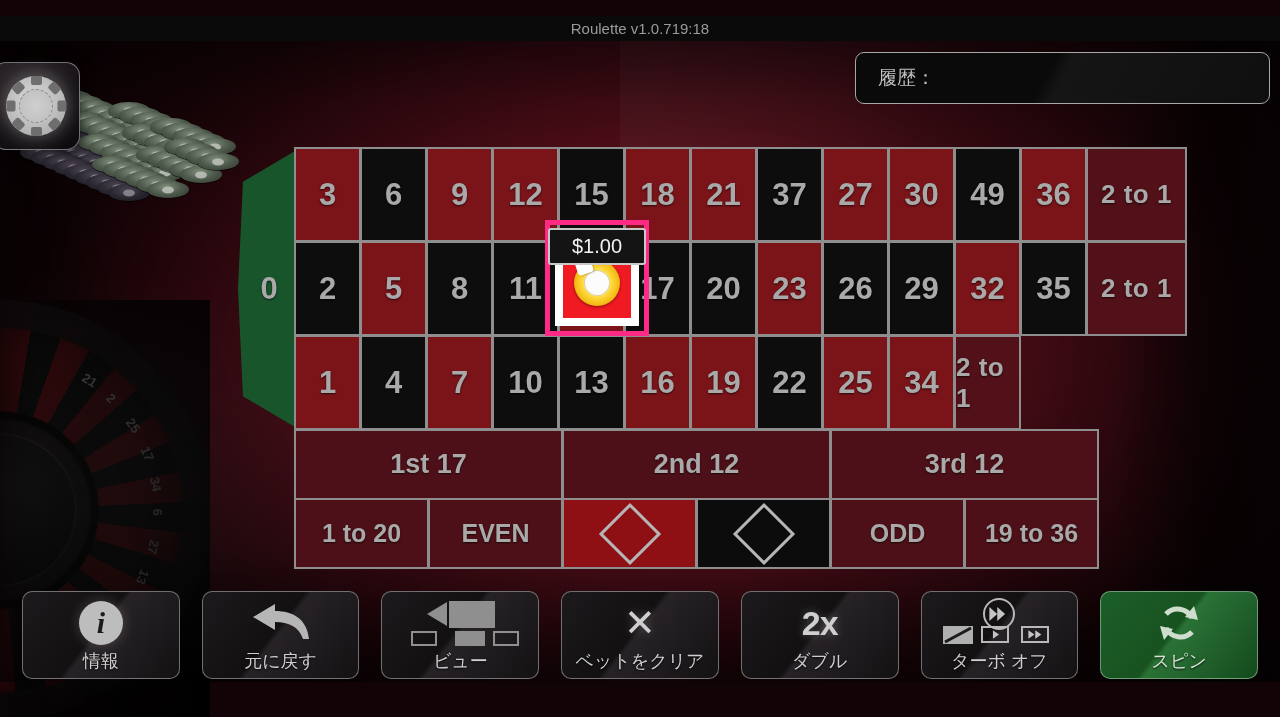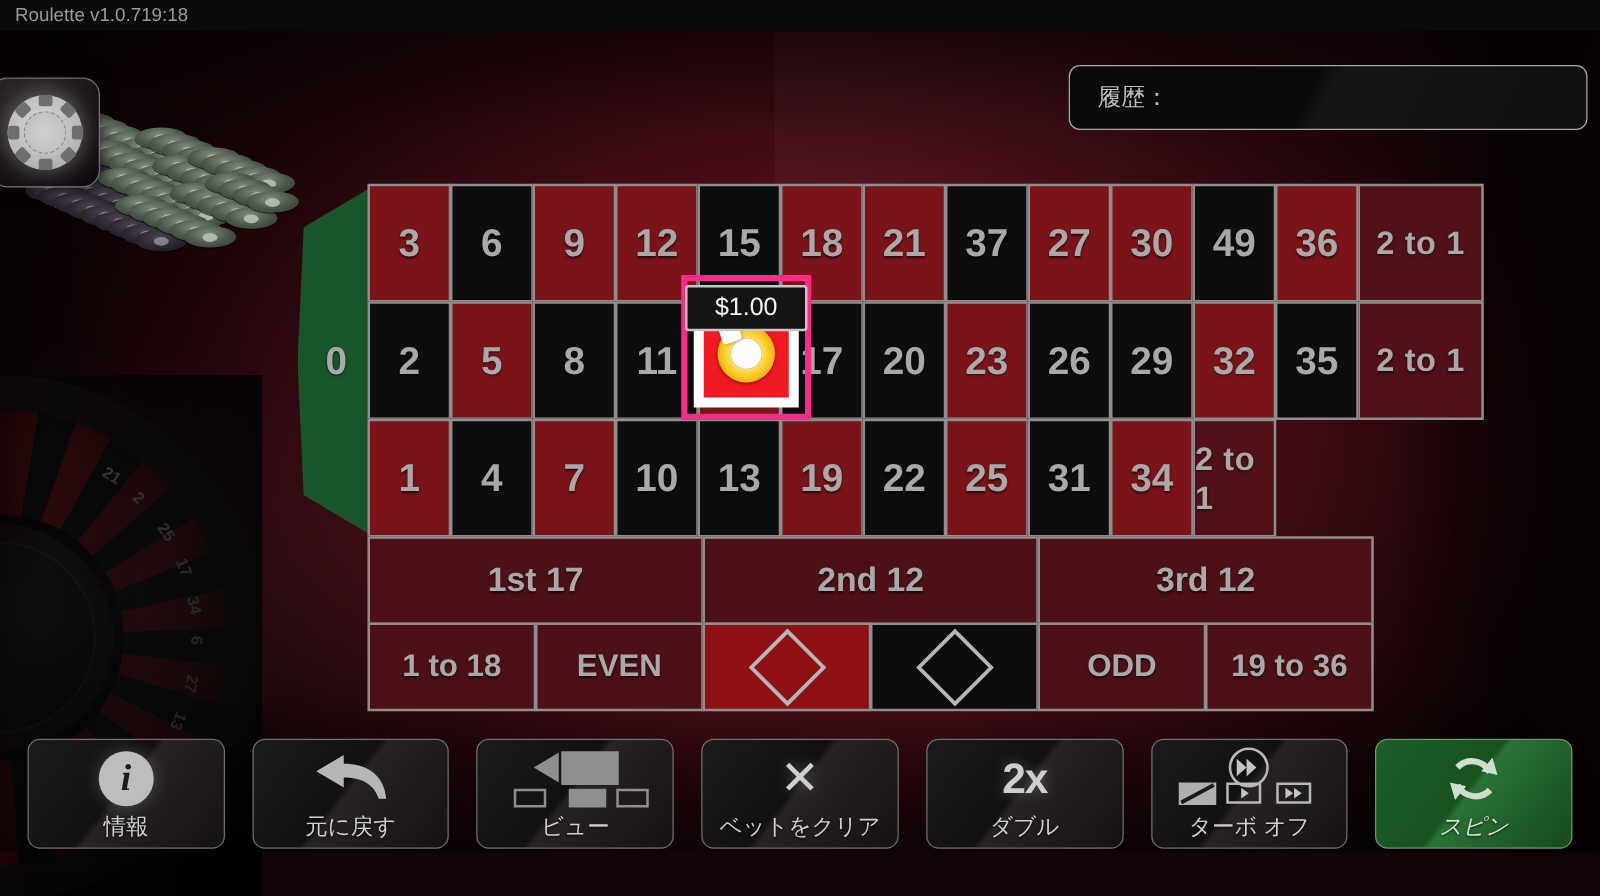--- a/index.html
+++ b/index.html
@@ -240,23 +240,23 @@
   }
   .bet-tooltip {
     position: absolute; left: 548px; top: 228px; width: 98px; height: 37px;
     background: #141414; border: 2px solid #c8c8c8; border-radius: 3px;
     display: flex; align-items: center; justify-content: center;
     color: #f2f2f2; font-size: 20px; font-weight: 400; z-index: 40;
   }
 
   
   .titlebar {
-    position: absolute; left: 0; top: 0; width: 1280px; height: 25px;
+    position: absolute; left: 0; top: 16px; width: 1280px; height: 25px;
     background: #0a0a0a; display: flex; align-items: center;
-    justify-content: flex-start; padding: 0 12px; z-index: 70;
+    justify-content: center; padding: 0 12px; z-index: 70;
   }
   .titlebar span { color: #9a9a9a; font-size: 15px; }
 
   
   .history {
     position: absolute; left: 855px; top: 52px; width: 415px; height: 52px;
     border: 1px solid #a8a8a8; border-radius: 9px;
     background: linear-gradient(118deg, #0a0a0a 0%, #0a0a0a 46%, #151515 50%, #0f0f0f 100%);
     display: flex; align-items: center; padding-left: 22px; z-index: 50;
     color: #c2c2c2; font-size: 19px;
@@ -282,21 +282,21 @@
     flex: 1; display: flex; align-items: center; justify-content: center;
     width: 100%; padding-top: 4px;
   }
   .tb-btn.disabled { border-color: rgba(185,185,190,.28);
     background: linear-gradient(128deg, rgba(60,20,26,.55) 0%, rgba(40,12,18,.55) 50%, rgba(30,10,14,.55) 100%); }
   .tb-btn.disabled .tb-label { color: rgba(200,200,200,.34); }
   .tb-btn.spin {
     background: linear-gradient(128deg, #1c5f2a 0%, #17521f 46%, #2a7236 49%, #14491d 100%);
     border-color: rgba(175,210,180,.55);
   }
-  .tb-btn.spin .tb-label { color: #d7e7d7; font-style: italic; }
+  .tb-btn.spin .tb-label { color: #d7e7d7; }
 
   .ico-info {
     width: 44px; height: 44px; border-radius: 50%; background: #bdbdbd;
     display: flex; align-items: center; justify-content: center;
     color: #1b1b1b; font-size: 30px; font-style: italic; font-weight: 700;
     font-family: "Liberation Serif", serif;
     box-shadow: 0 0 14px rgba(255,255,255,.20);
   }
   .ico-2x { color: #cfcfcf; font-size: 34px; font-weight: 700; letter-spacing: -1px;
             text-shadow: 0 0 10px rgba(255,255,255,.25); }
@@ -720,30 +720,30 @@
         <div class="num-cell red">
           <span>7</span>
         </div>
         <div class="num-cell black">
           <span>10</span>
         </div>
         <div class="num-cell black">
           <span>13</span>
         </div>
         <div class="num-cell red">
+          <span>16</span>
+        </div>
+        <div class="num-cell red">
           <span>19</span>
         </div>
         <div class="num-cell black">
           <span>22</span>
         </div>
         <div class="num-cell red">
           <span>25</span>
-        </div>
-        <div class="num-cell black">
-          <span>31</span>
         </div>
         <div class="num-cell red">
           <span>34</span>
         </div>
         <div class="col-bet">
           <span>2 to 1</span>
         </div>
       </div>
 
     <div class="dozens" id="dozens-row">
@@ -753,21 +753,21 @@
         <div class="dozen-cell">
           <span>2nd 12</span>
         </div>
         <div class="dozen-cell">
           <span>3rd 12</span>
         </div>
       </div>
 
     <div class="outsides" id="outside-row">
         <div class="out-cell">
-          <span>1 to 18</span>
+          <span>1 to 20</span>
         </div>
         <div class="out-cell">
           <span>EVEN</span>
         </div>
         <div class="out-cell redbox">
           <div class="diamond"></div>
         </div>
         <div class="out-cell blackbox">
           <div class="diamond"></div>
         </div>

